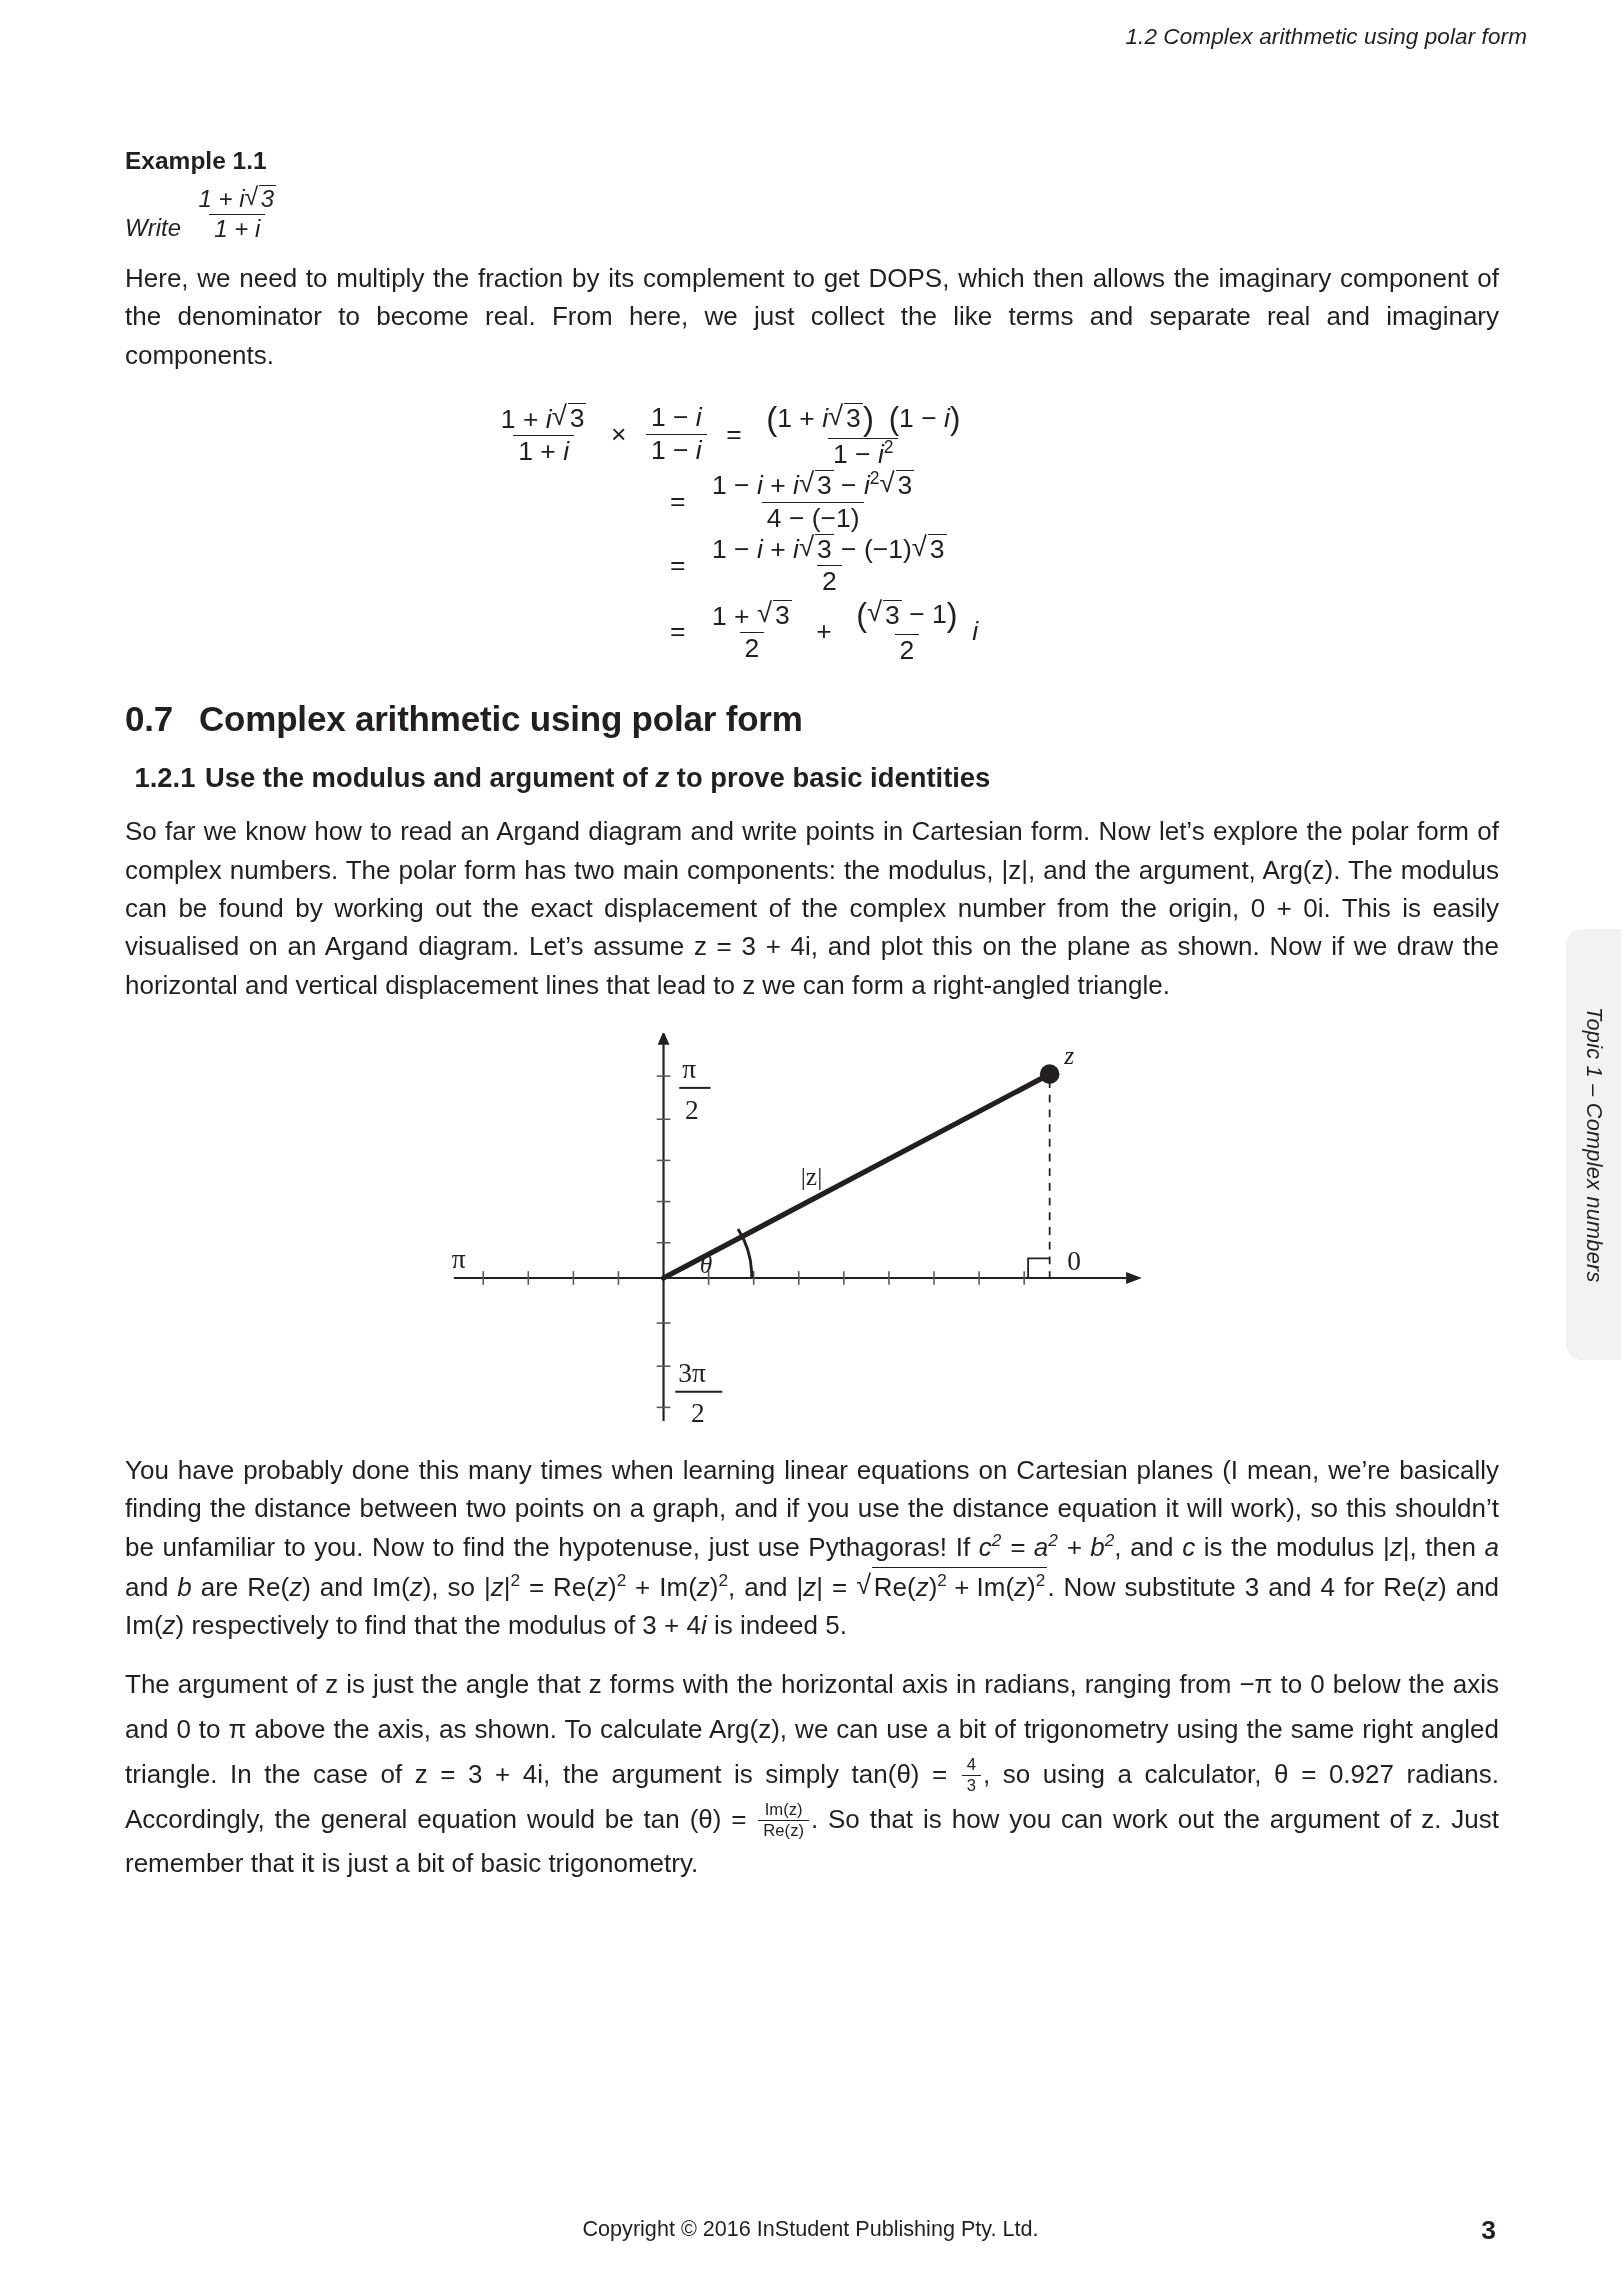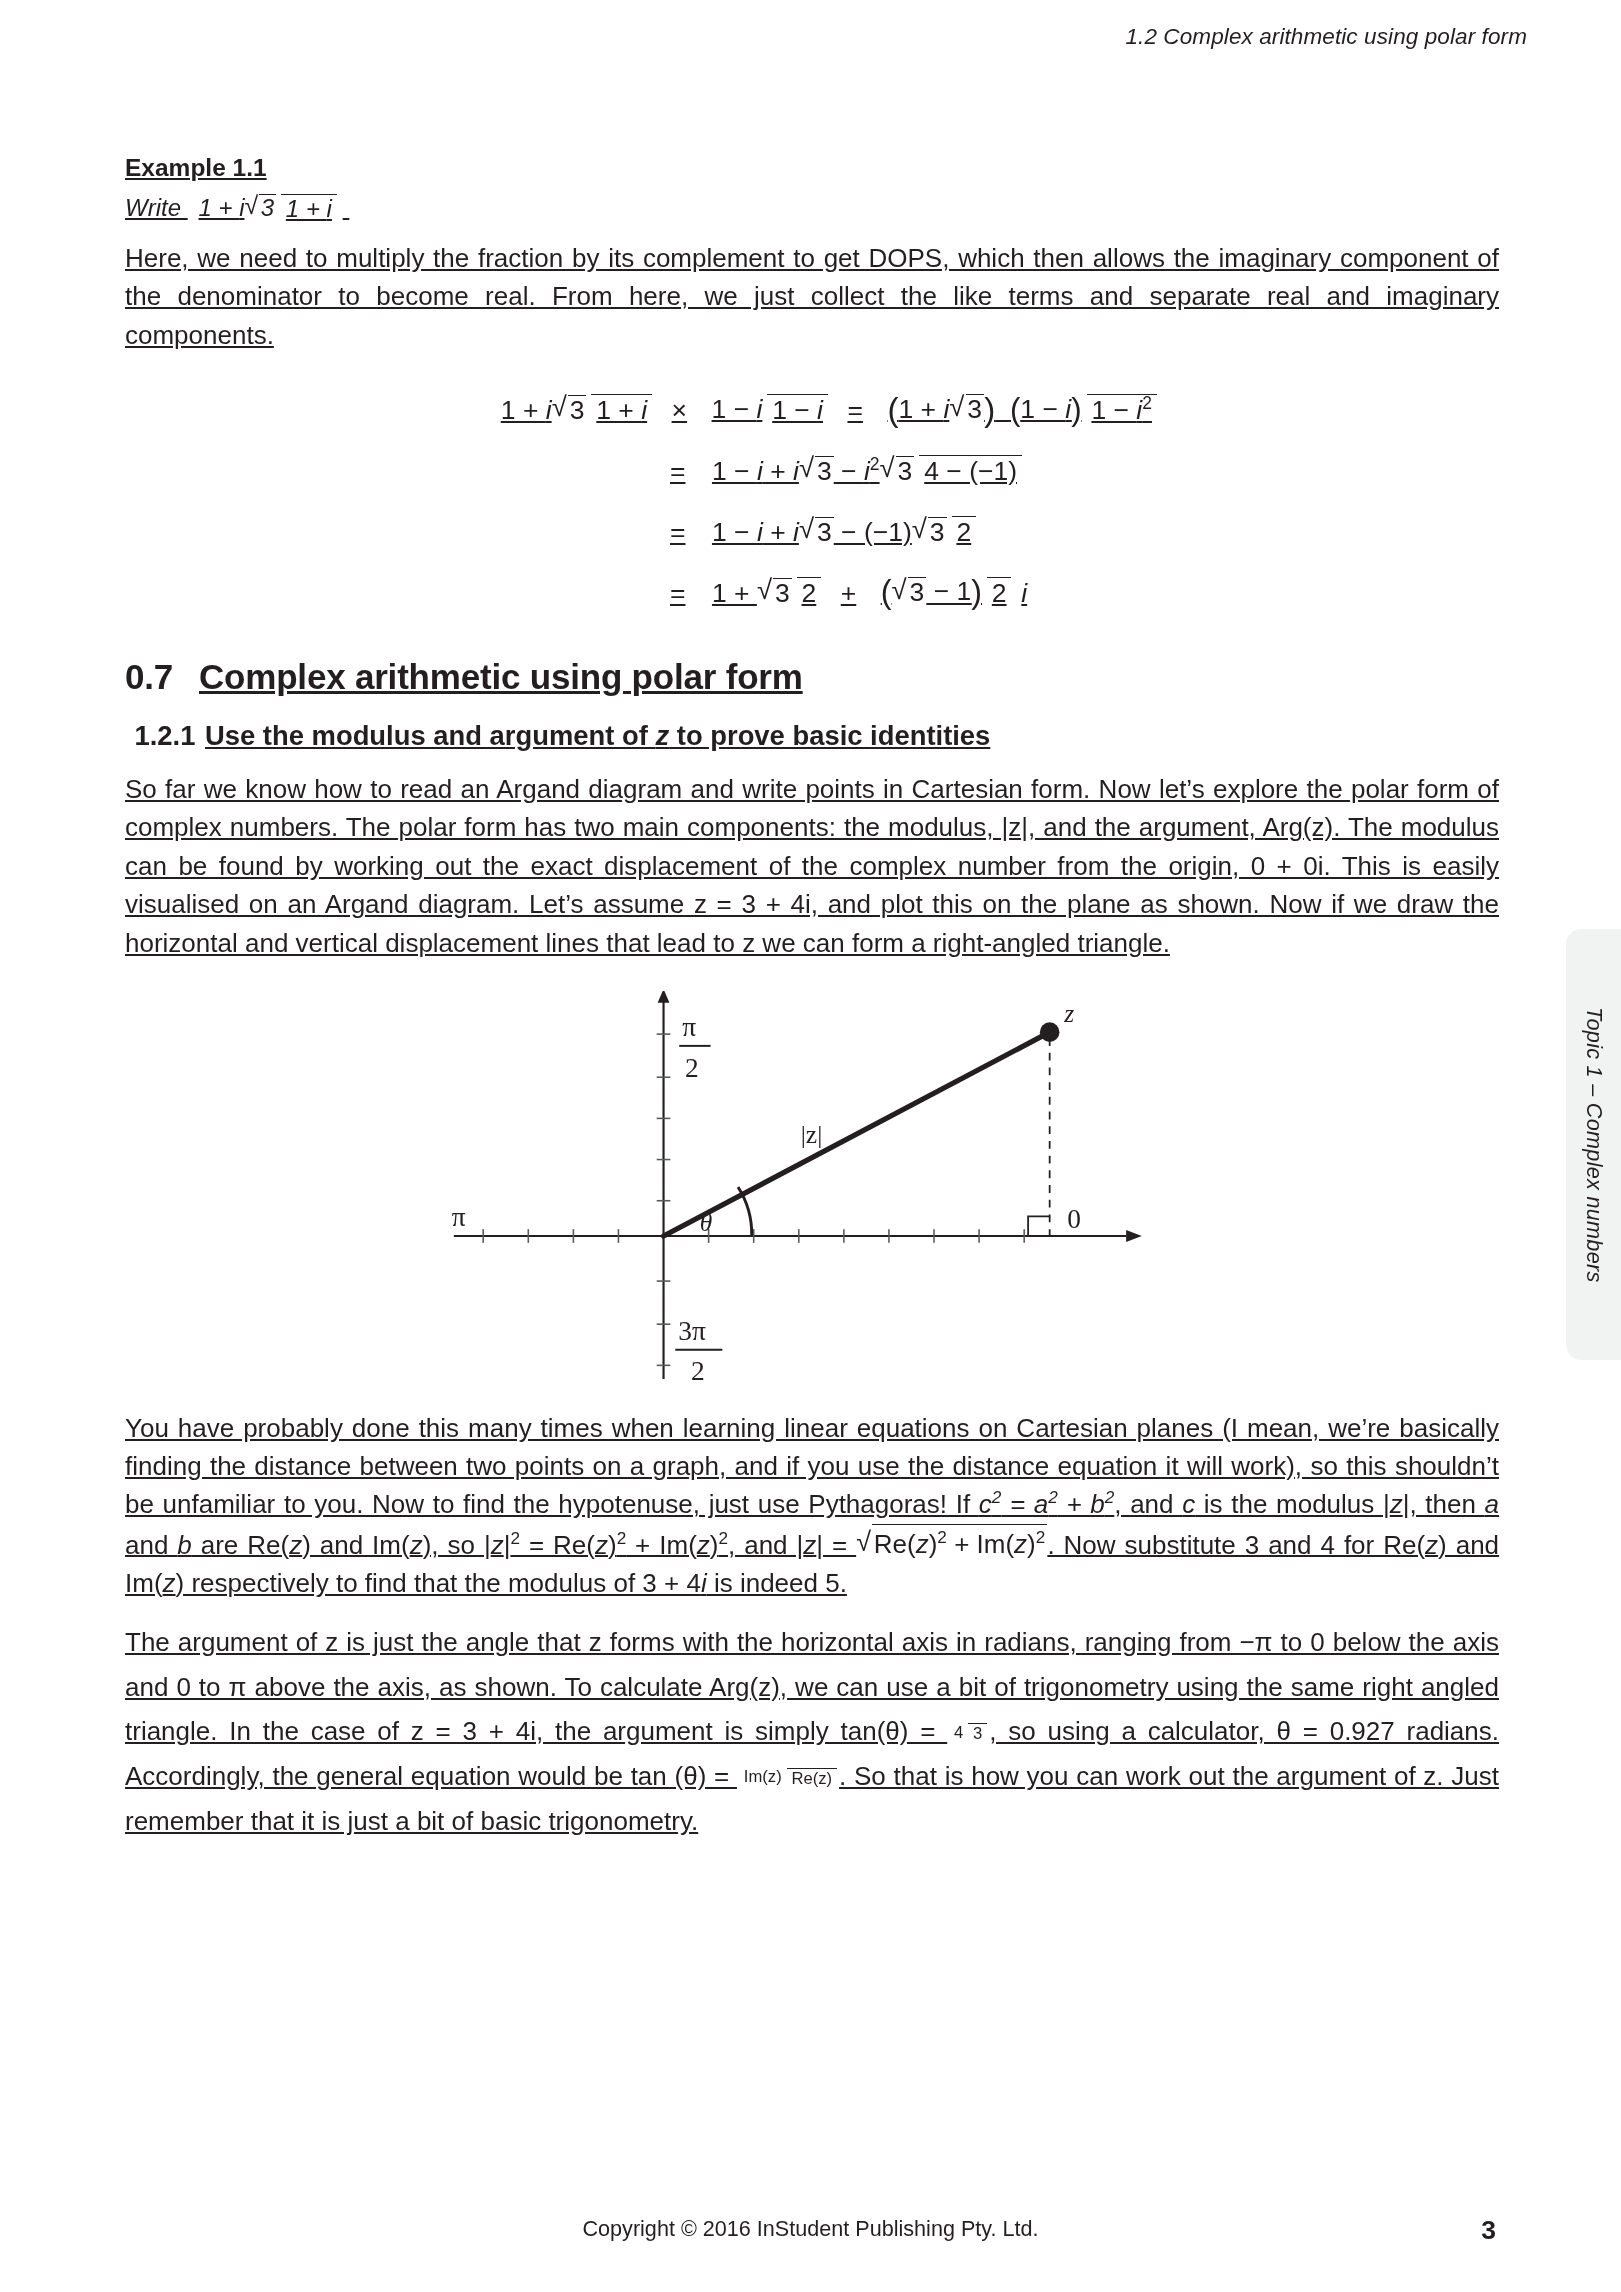--- a/index.html
+++ b/index.html
@@ -20,23 +20,22 @@
     top:23.5px; right:94px;
     font-style:italic;
     font-size:22.5px;
     letter-spacing:0.1px;
     color:#231f20;
   }
 
   
   .content {
     position:absolute;
-    left:125px; top:154px;
+    left:125px; top:147px;
     width:1374px;
-    text-decoration:underline;
   }
 
   p, .para {
     font-size:26px;
     line-height:1.48;
     margin:0 0 17.6px 0;
     text-align:justify;
     text-justify:inter-word;
     color:#231f20;
   }
@@ -53,21 +52,21 @@
     display:flex;
     align-items:flex-end;
     flex-wrap:wrap;
     line-height:1.3;
   }
   .ex-stmt > span { white-space:pre; }
 
   
   .frac {
     display:inline-flex;
-    flex-direction:row;
+    flex-direction:column;
     align-items:center;
     vertical-align:middle;
     margin:0 5.9px;
     line-height:1.12;
   }
   .frac .num { padding:0 4.9px 1px 4.9px; }
   .frac .den { padding:1px 4.9px 0 4.9px; border-top:1.6px solid #231f20; }
   .frac.tiny  { font-size:.64em; margin:0 2px; }
 
   

